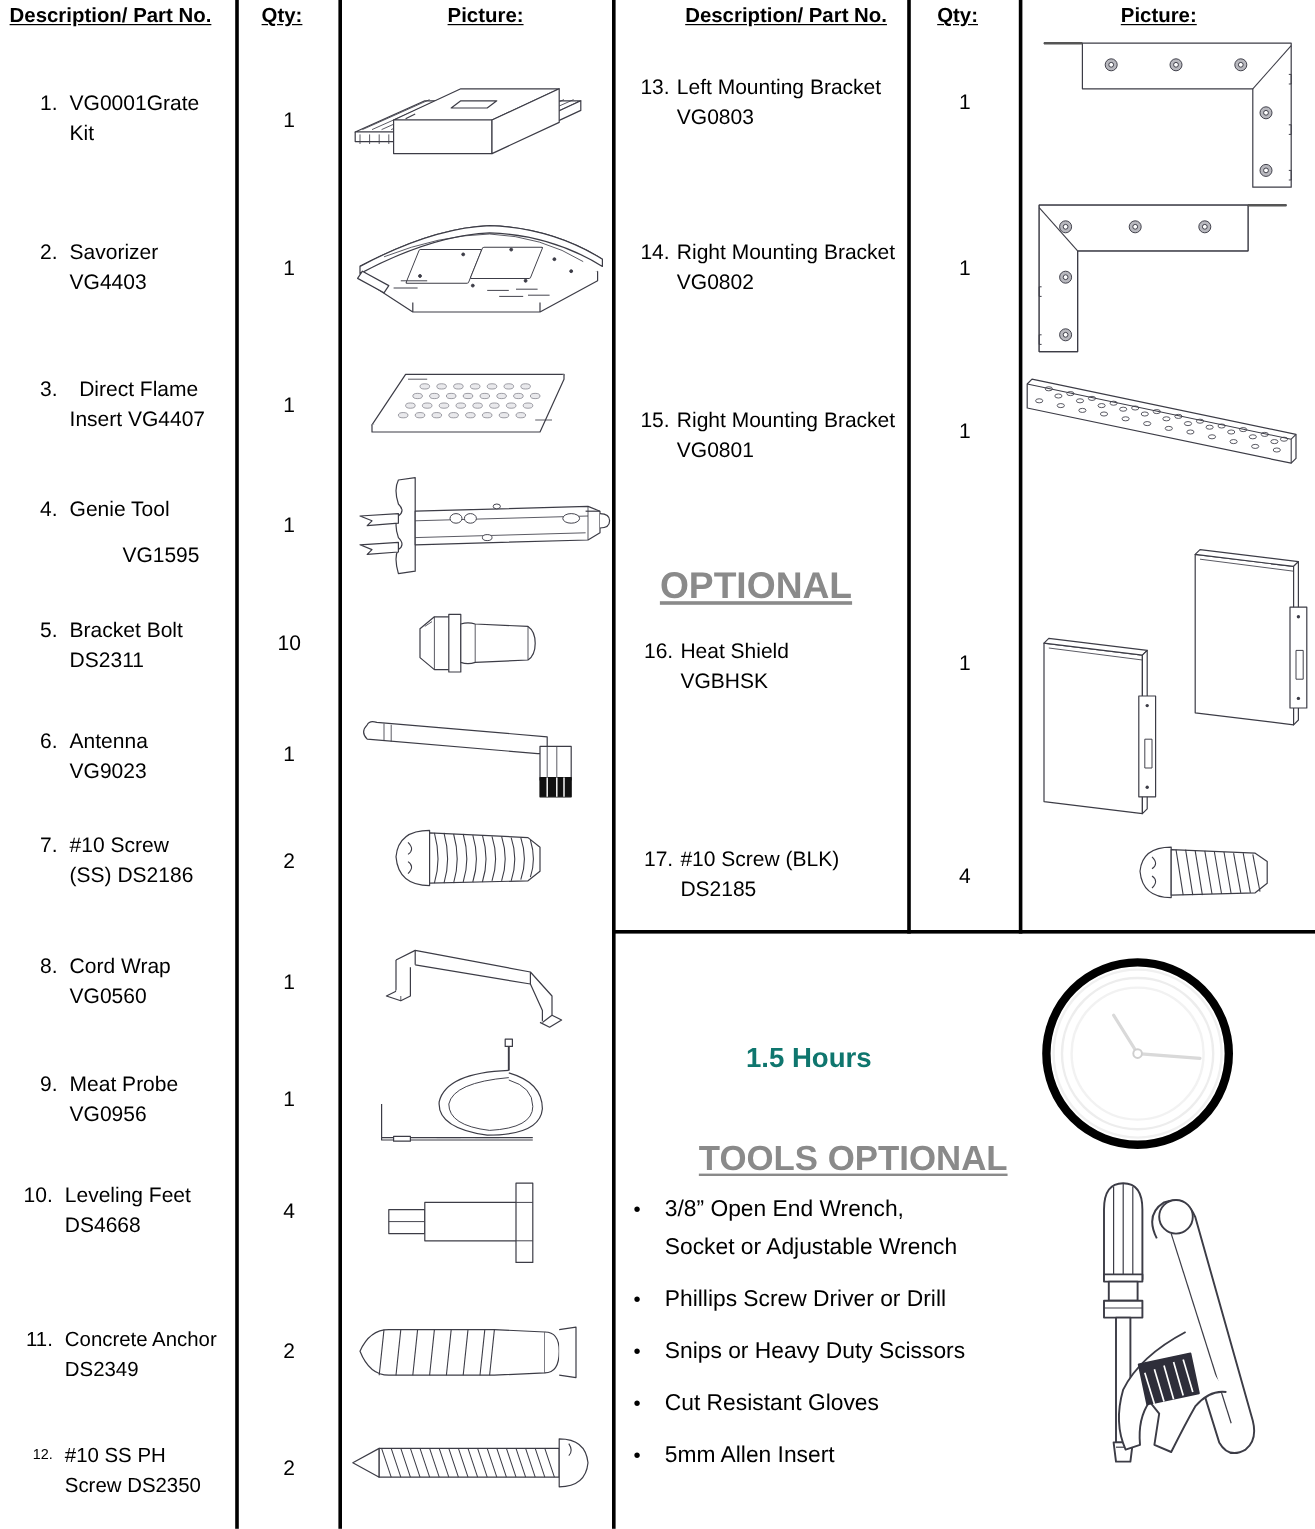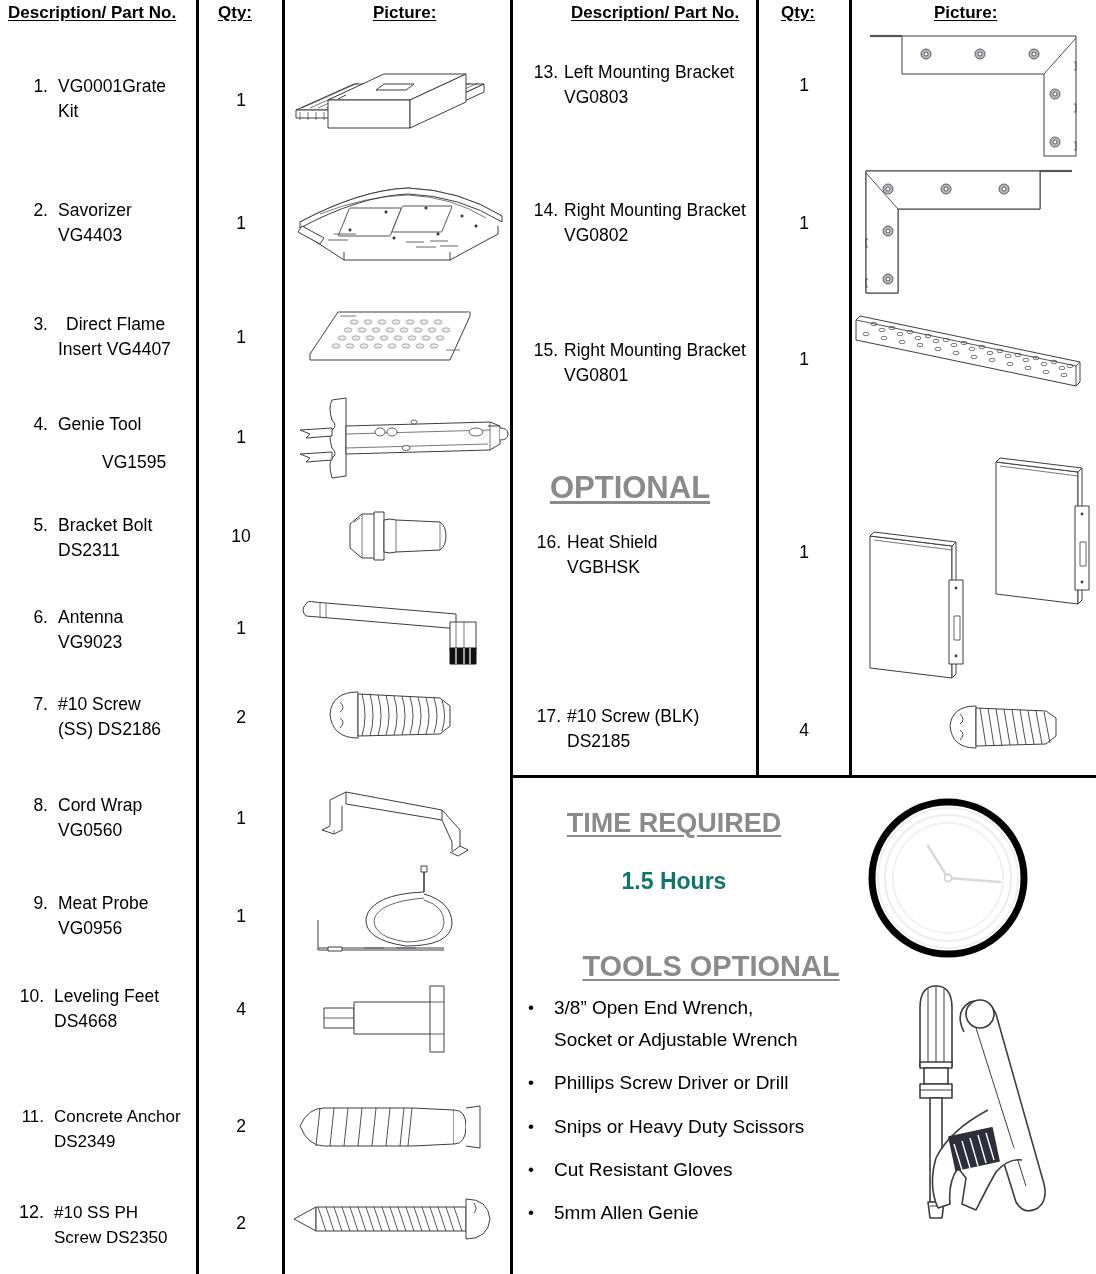--- a/index.html
+++ b/index.html
@@ -400,21 +400,21 @@
           <path d="M96 6 L92 44"></path>
         <path d="M110 6 L106 44"></path>
       </g>
       <path d="M118 6 L114 44" stroke-width="0.9"></path>
       <path d="M160 8 Q172 8 172 24 Q172 42 160 42" fill="#fff"></path>
       <path d="M172 6 L186 4 L186 46 L172 44" fill="#fff"></path>
     </svg>
   </div>
 
   <div class="row" style="left:10px;top:1200px;width:186px;">
-    <div class="num" style="font-size:18px;">12.</div>
+    <div class="num" style="font-size:12px;">12.</div>
     <div class="desc" style="left:44px;font-size:17px;">#10 SS PH</div>
     <div class="desc" style="left:44px;top:25px;font-size:17px;">Screw DS2350</div>
   </div>
   <div class="qty" style="left:200px;top:1211px;width:82px;">2</div>
   <div class="pic" style="left:290px;top:1195px;">
     <svg width="210" height="48" viewBox="0 0 210 48" fill="none" stroke="#3c3c46" stroke-width="1" stroke-linejoin="round">
       <path d="M4 24 L26 12 L26 36 Z" fill="#fff"></path>
       <path d="M26 12 L176 12 L176 36 L26 36 Z" fill="#fff"></path>
       <g stroke-width="0.85">
         <path d="M28 12 L36 36"></path>
@@ -608,21 +608,20 @@
         <path d="M58 9 L64 45"></path>
           <path d="M66 10 L72 45"></path>
           <path d="M74 10 L80 45"></path>
         <path d="M82 11 L88 44"></path>
           <path d="M90 11 L96 44"></path>
           <path d="M98 12 L104 43"></path>
       </g>
     </svg>
   </div>
 
-  <div class="grayhead" style="left:520px;top:808px;width:308px;font-size:27px;">TIME REQUIRED</div>
   <div class="blackcenter" style="left:520px;top:868px;width:308px;font-size:23px;">1.5 Hours</div>
 
   <div class="pic" style="left:866px;top:796px;">
     <svg width="164" height="164" viewBox="0 0 164 164" fill="none">
       <circle cx="82" cy="82" r="76" fill="#ffffff" stroke="#000000" stroke-width="7"></circle>
       <circle cx="82" cy="82" r="70" fill="none" stroke="#f0f0f0" stroke-width="2"></circle>
       <circle cx="82" cy="82" r="63" fill="none" stroke="#ededed" stroke-width="2"></circle>
       <circle cx="82" cy="82" r="55" fill="none" stroke="#f2f2f2" stroke-width="2"></circle>
       <path d="M82 82 L62 50" stroke="#d9d9d9" stroke-width="2.6" stroke-linecap="round"></path>
       <path d="M82 82 L134 86" stroke="#d9d9d9" stroke-width="2.6" stroke-linecap="round"></path>
@@ -648,21 +647,21 @@
     <span class="txt">Snips or Heavy Duty Scissors</span>
   </div>
 
   <div class="tool-item" style="left:522px;top:1158px;width:400px;">
     <span class="bullet">•</span>
     <span class="txt">Cut Resistant Gloves</span>
   </div>
 
   <div class="tool-item" style="left:522px;top:1201px;width:400px;">
     <span class="bullet">•</span>
-    <span class="txt">5mm Allen Genie</span>
+    <span class="txt">5mm Allen Insert</span>
   </div>
 
   <div class="pic" style="left:892px;top:972px;">
     <svg width="180" height="250" viewBox="0 0 180 250" fill="none" stroke="#3c3c46" stroke-width="1.6" stroke-linejoin="round">
 
       <path d="M28 36 Q28 14 44 14 Q60 14 60 36 L60 94 L28 94 Z" fill="#fff"></path>
       <g stroke-width="1">
         <path d="M36 17 L36 92"></path>
           <path d="M44 14 L44 92"></path>
           <path d="M52 17 L52 92"></path>

